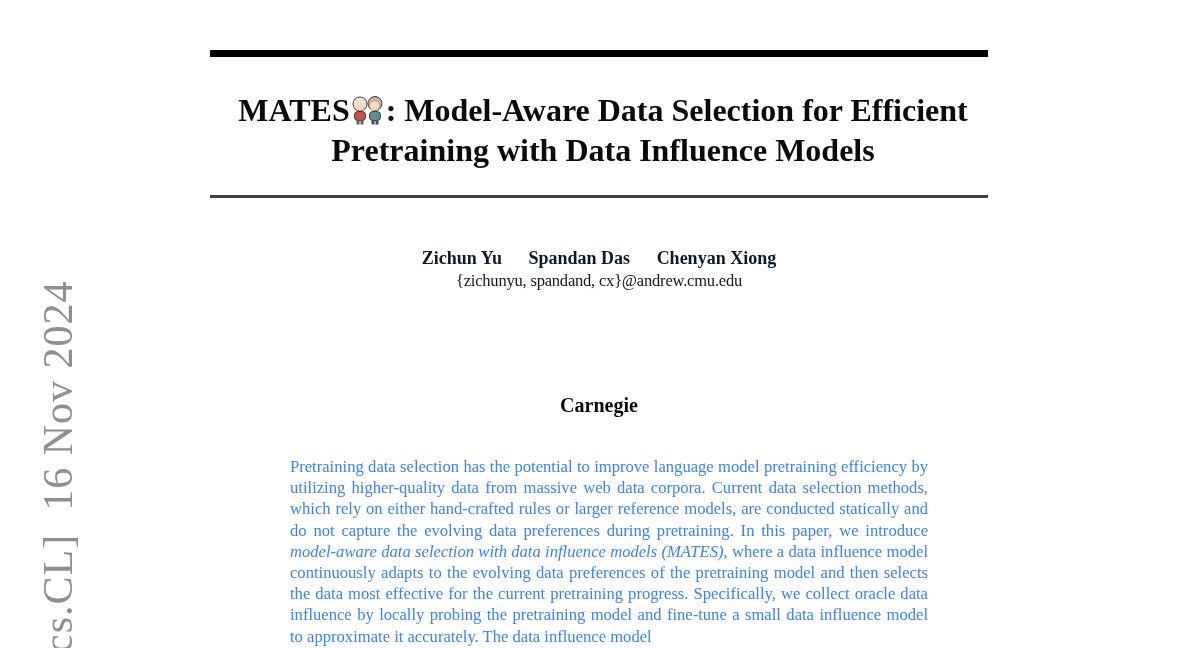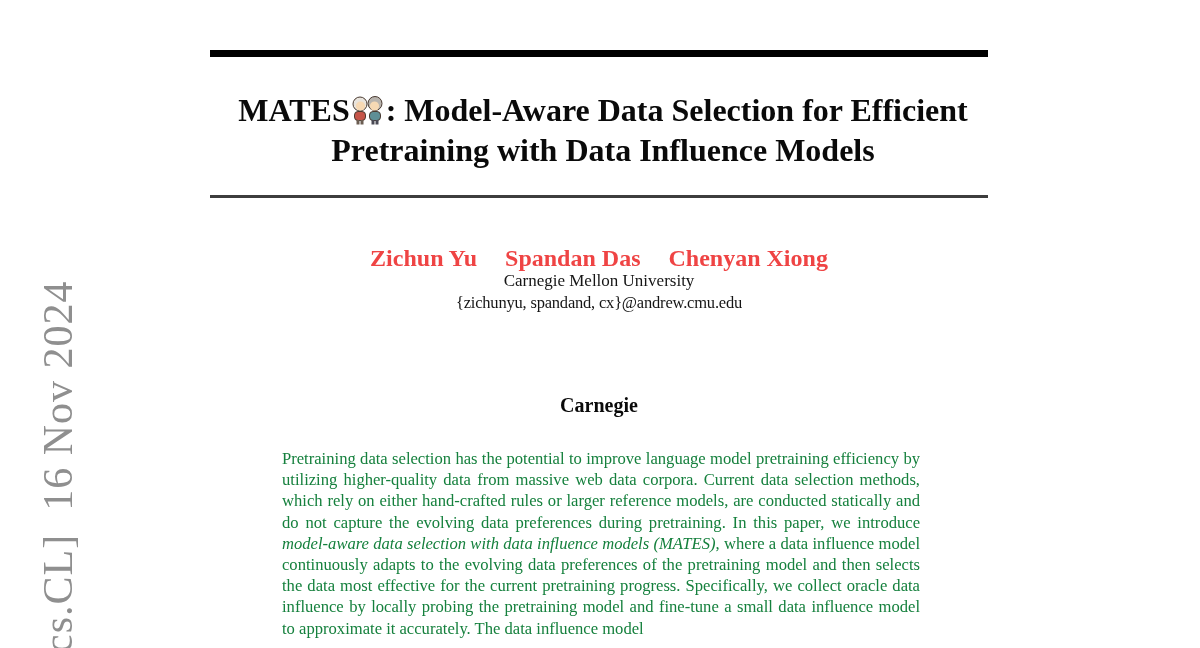--- a/index.html
+++ b/index.html
@@ -72,23 +72,23 @@
 
   .authors {
     position: absolute;
     left: 210px;
     top: 246px;
     width: 778px;
     text-align: center;
   }
   .authors .names {
     font-weight: bold;
-    font-size: 24px;
+    font-size: 18px;
     line-height: 24px;
-    color: #ef4444;
+    color: #0f172a;
   }
   .authors .names .author-name {
     margin: 0 11px;
   }
   .authors .affil {
     font-size: 17px;
     line-height: 22px;
   }
   .authors .email {
     font-family: Liberation Serif, serif;
@@ -106,25 +106,25 @@
     text-align: center;
     font-size: 20px;
     font-weight: bold;
     color: #0a0a0a;
   }
   .abstract-body {
     position: absolute;
     left: 281px;
     top: 447px;
     width: 638px;
-    margin: 1px;
+    margin: 9px;
     text-align: justify;
     font-size: 16.6px;
     line-height: 21.2px;
-    color: #15803d;
+    color: #3b82f6;
   }
   .abstract-body em {
     font-style: italic;
   }
 </style>
 </head>
 <body>
 
 <div class="page">
 
@@ -148,21 +148,20 @@
   </h1>
 
   <div class="rule-thin"></div>
 
   <div class="authors">
     <div class="names">
       <span class="author-name">Zichun Yu</span>
       <span class="author-name">Spandan Das</span>
       <span class="author-name">Chenyan Xiong</span>
     </div>
-    <div class="affil">Carnegie Mellon University</div>
     <div class="email">{zichunyu, spandand, cx}@andrew.cmu.edu</div>
   </div>
 
   <h2 class="abstract-heading">Carnegie</h2>
 
   <p class="abstract-body"><span>Pretraining data selection has the potential to improve language model pretraining efficiency by utilizing higher-quality data from massive web data corpora. Current data selection methods, which rely on either hand-crafted rules or larger reference models, are conducted statically and do not capture the evolving data preferences during pretraining. In this paper, we introduce </span><em>model-aware data selection with data influence models (MATES)</em><span>, where a data influence model continuously adapts to the evolving data preferences of the pretraining model and then selects the data most effective for the current pretraining progress. Specifically, we collect oracle data influence by locally probing the pretraining model and fine-tune a small data influence model to approximate it accurately. The data influence model</span></p>
 
 </div>
 
 </body></html>

